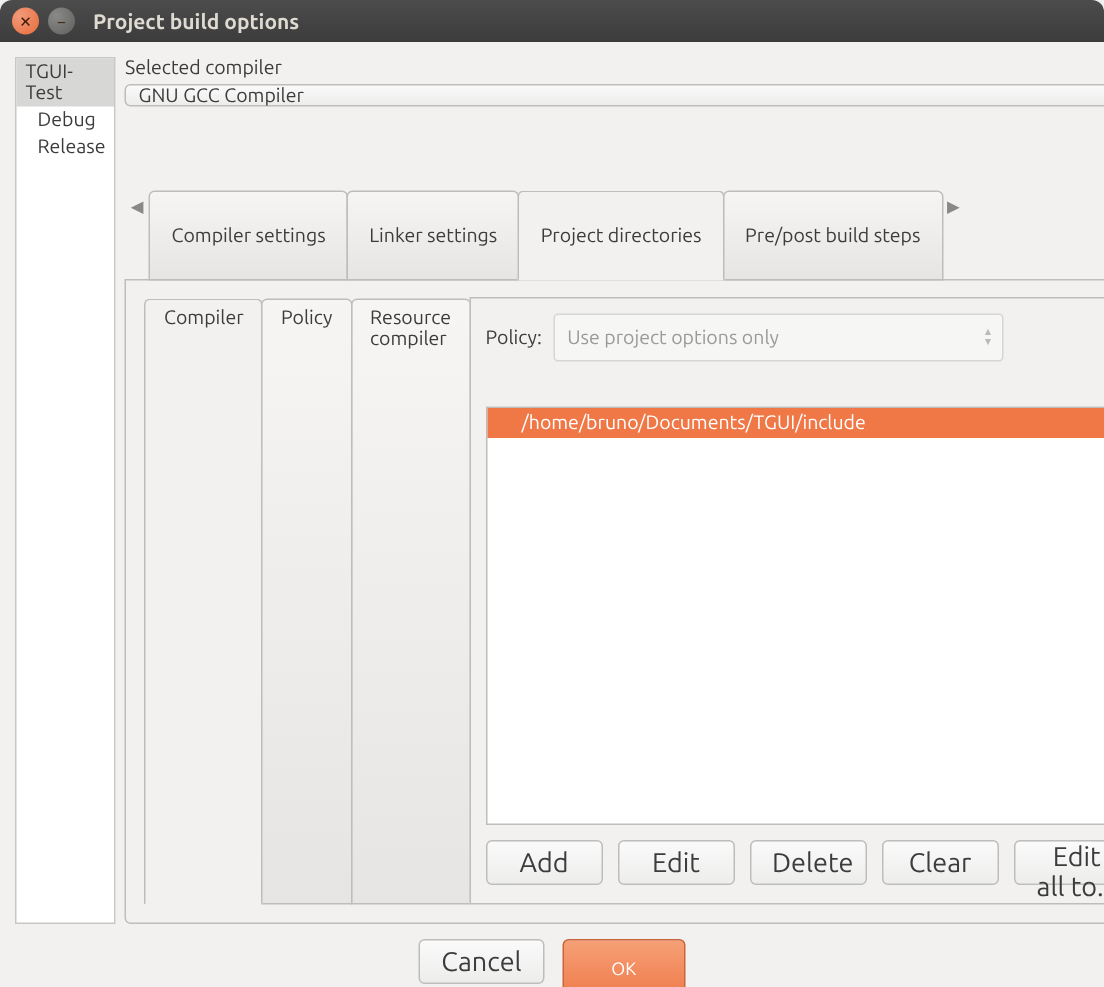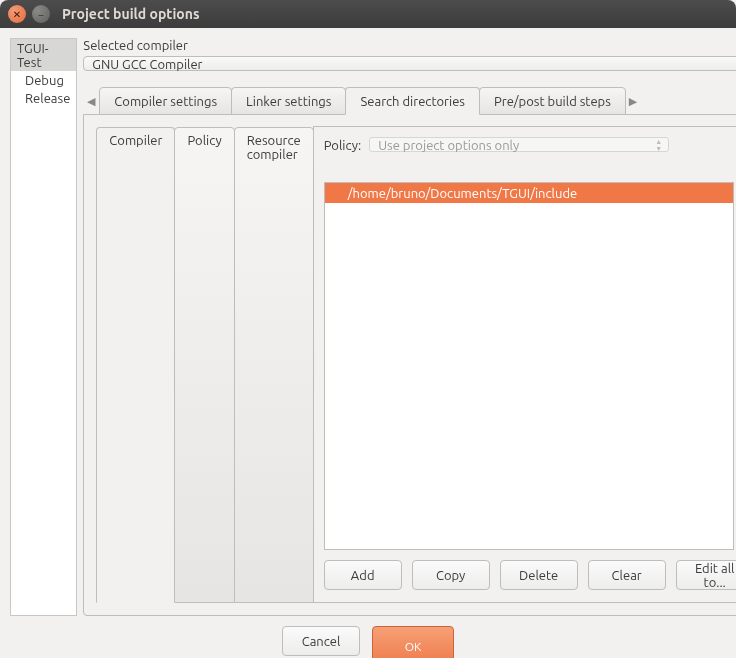--- a/index.html
+++ b/index.html
@@ -17,41 +17,41 @@
 .sidebar-item { font-size: 13px; padding: 2px 6px 2px 14px; color: #3c3c3c; cursor: default; }
 .sidebar-item.sel { background: #d7d7d5; padding-left: 6px; }
 
 .main { flex: 1; display: flex; flex-direction: column; }
 .label { font-size: 13px; color: #3c3c3c; margin-bottom: 4px; }
 .combo { height: 15px; background: linear-gradient(#fafafa,#ededec); border: 1px solid #bdbdbb; border-radius: 4px; display: flex; align-items: center; padding: 0 8px; font-size: 13px; color: #3c3c3c; position: relative; }
 .combo .spin { position: absolute; right: 6px; display: flex; flex-direction: column; font-size: 7px; color: #777; line-height: 7px; }
 
 .tabstrip { display: flex; align-items: center; margin-top: 16px; position: relative; }
 .tab-arrow { width: 16px; font-size: 11px; color: #888; text-align: center; }
-.tab { padding: 6px 14px; font-size: 13px; color: #3c3c3c; background: linear-gradient(#f6f5f4,#e6e5e3); border: 1px solid #bdbdbb; border-bottom: 1px solid #bdbdbb; border-radius: 4px 4px 0 0; margin-right: -1px; position: relative; }
+.tab { padding: 22px 14px; font-size: 13px; color: #3c3c3c; background: linear-gradient(#f6f5f4,#e6e5e3); border: 1px solid #bdbdbb; border-bottom: 1px solid #bdbdbb; border-radius: 4px 4px 0 0; margin-right: -1px; position: relative; margin-top: 40px; }
 .tab.active { background: #f2f1f0; border-bottom: 1px solid #f2f1f0; z-index: 3; }
 .tabpanel { border: 1px solid #bdbdbb; border-top: 1px solid #bdbdbb; margin-top: -1px; background: #f2f1f0; flex: 1; padding: 12px 12px 12px 12px; display: flex; flex-direction: row; border-radius: 0 0 4px 4px; }
 
 .inner-tabstrip { display: flex; }
 .inner-tab { padding: 5px 12px; font-size: 13px; color: #3c3c3c; background: linear-gradient(#f6f5f4,#e6e5e3); border: 1px solid #bdbdbb; border-radius: 4px 4px 0 0; margin-right: -1px; }
 .inner-tab.active { background: #f2f1f0; border-bottom: 1px solid #f2f1f0; z-index: 3; position: relative; }
 .inner-panel { border: 1px solid #bdbdbb; margin-top: -1px; background: #f2f1f0; flex: 1; padding: 10px 10px 12px 10px; display: flex; flex-direction: column; }
 
 .policy-row { display: flex; align-items: center; gap: 8px; margin-bottom: 30px; }
 .policy-row .label2 { font-size: 13px; color: #3c3c3c; }
-.policy-combo { flex: 0 0 300px; height: 15px; background: #f6f6f5; border: 1px solid #d6d6d4; border-radius: 3px; display: flex; align-items: center; padding: 0 8px; font-size: 13px; color: #9a9a98; position: relative; }
+.policy-combo { flex: 0 0 300px; height: 32px; background: #f6f6f5; border: 1px solid #d6d6d4; border-radius: 3px; display: flex; align-items: center; padding: 0 8px; font-size: 13px; color: #9a9a98; position: relative; }
 
 .listwrap { flex: 1; display: flex; gap: 6px; }
 .listbox { flex: 1; background: #fff; border: 1px solid #bdbdbb; }
 .list-item { font-size: 13px; padding: 3px 23px; color: #fff; background: #f07746; }
 .list-scroll { display: flex; flex-direction: column; justify-content: center; width: 14px; }
 .list-scroll .spin { font-size: 8px; color: #888; text-align: center; }
 
 .btnrow { display: flex; gap: 10px; justify-content: center; margin-top: 10px; }
-.btn { min-width: 78px; height: 30px; background: linear-gradient(#fafafa,#ededec); border: 1px solid #bdbdbb; border-radius: 4px; font-size: 13px; color: #3c3c3c; padding: 0 14px; cursor: pointer; }
+.btn { min-width: 78px; height: 30px; background: linear-gradient(#fafafa,#ededec); border: 1px solid #bdbdbb; border-radius: 4px; font-size: 18px; color: #3c3c3c; padding: 0 14px; cursor: pointer; }
 
 .footer { display: flex; justify-content: center; gap: 12px; padding: 10px 0 14px; }
 .btn-primary { min-width: 82px; height: 40px; background: linear-gradient(#f6a076,#ef7b4b); border: 1px solid #c9653a; border-radius: 4px; font-size: 12px; color: #fff; cursor: pointer; }
 </style>
 </head>
 <body>
 
 <div class="titlebar">
   <div class="win-btn close-btn">✕</div>
   <div class="win-btn min-btn">–</div>
@@ -72,21 +72,21 @@
       <div class="spin">
           <span>▲</span>
           <span>▼</span>
         </div>
     </div>
 
     <div class="tabstrip">
       <div class="tab-arrow">◀</div>
       <div class="tab">Compiler settings</div>
       <div class="tab">Linker settings</div>
-      <div class="tab active">Search directories</div>
+      <div class="tab active">Project directories</div>
       <div class="tab">Pre/post build steps</div>
       <div class="tab-arrow">▶</div>
     </div>
 
     <div class="tabpanel">
       <div class="inner-tabstrip">
         <div class="inner-tab active">Compiler</div>
         <div class="inner-tab">Policy</div>
         <div class="inner-tab">Resource compiler</div>
       </div>
@@ -108,21 +108,21 @@
             <div class="list-item">/home/bruno/Documents/TGUI/include</div>
           </div>
           <div class="list-scroll">
             <div class="spin">▲</div>
             <div class="spin">▼</div>
           </div>
         </div>
 
         <div class="btnrow">
           <button class="btn">Add</button>
-          <button class="btn">Copy</button>
+          <button class="btn">Edit</button>
           <button class="btn">Delete</button>
           <button class="btn">Clear</button>
           <button class="btn">Edit all to...</button>
         </div>
       </div>
     </div>
   </div>
 </div>
 
 <div class="footer">

